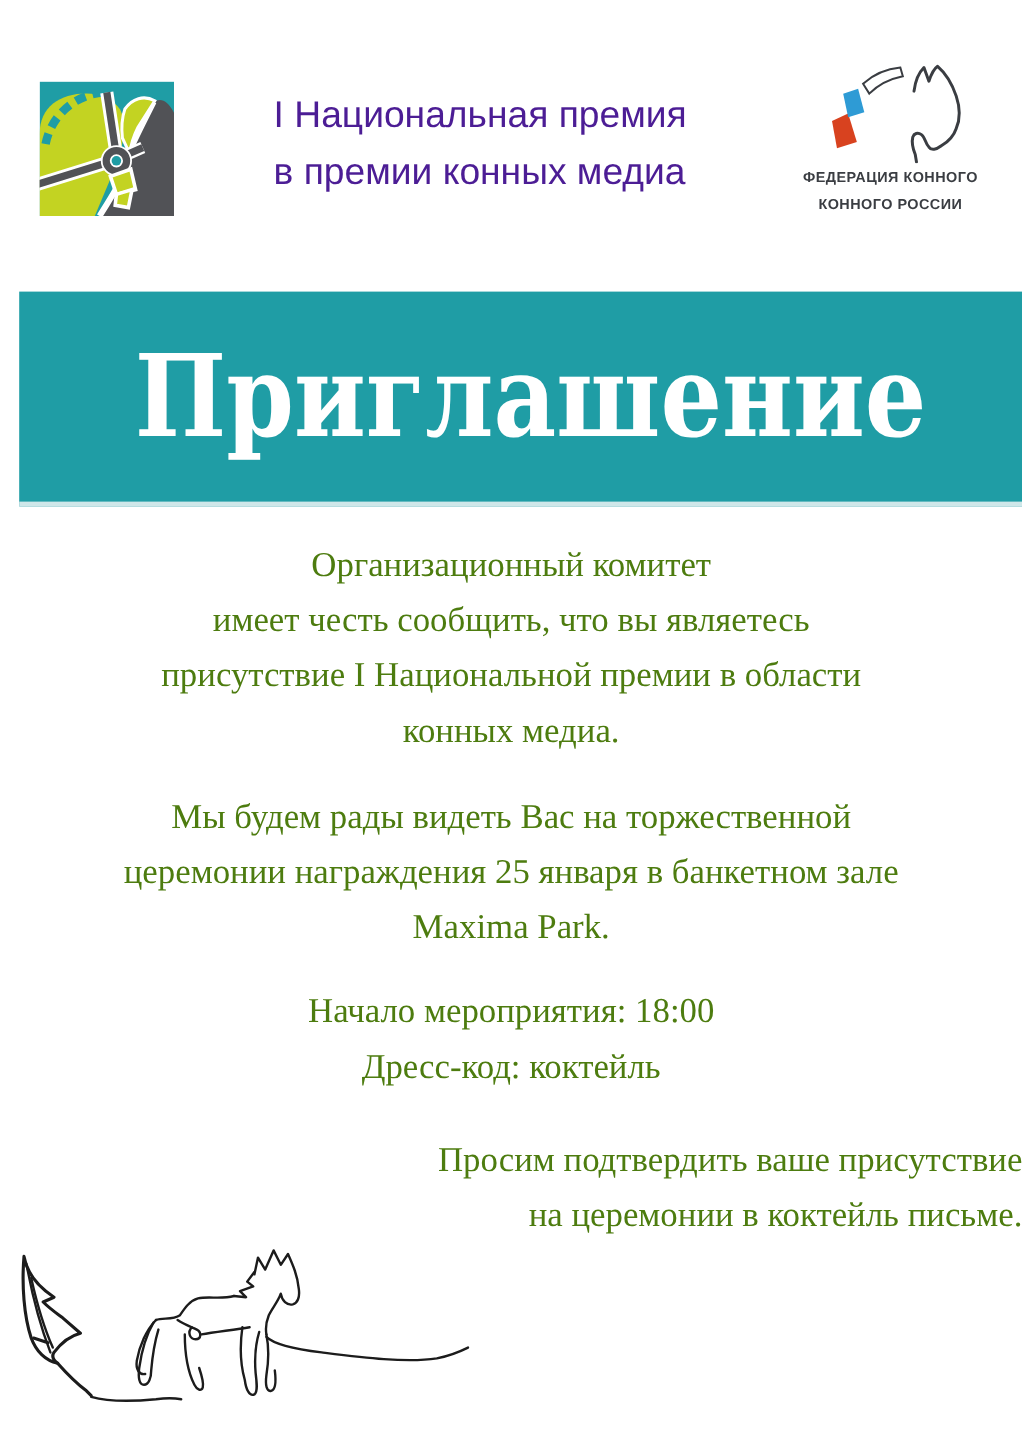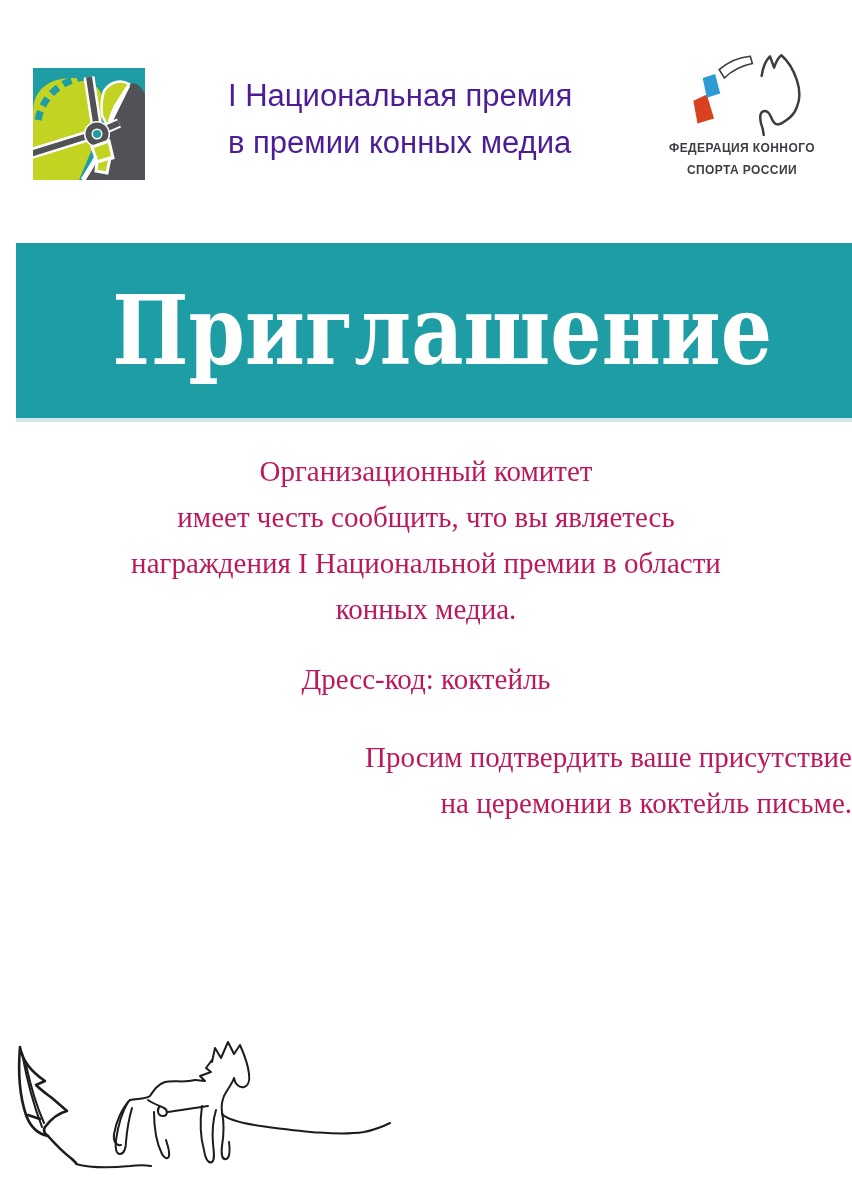--- a/index.html
+++ b/index.html
@@ -29,21 +29,21 @@
     display:flex;align-items:center;justify-content:center;
   }
   .banner-title{
     font-family:"DejaVu Serif", serif;font-weight:bold;
     font-size:95px;color:#ffffff;white-space:nowrap;
     display:inline-block;transform:scaleX(.85);
   }
   
   .body-text{
     position:absolute;left:0;top:448px;width:852px;text-align:center;
-    font-size:29px;line-height:46px;color:#be185d;
+    font-size:29px;line-height:46px;color:#4d7c0f;
   }
   .body-text p{margin:0;}
   .p2{margin-top:26px !important;}
   .p3{margin-top:24px !important;}
   .p4{margin-top:32px !important;text-align:right;}
   .b{font-weight:normal;}
   
   .sketch{position:absolute;left:8px;top:1030px;width:392px;height:162px;}
   .stroke{fill:none;stroke:#1c1c1c;stroke-width:2;stroke-linecap:round;stroke-linejoin:round;}
   .stroke-thick{fill:none;stroke:#1c1c1c;stroke-width:2.6;stroke-linecap:round;stroke-linejoin:round;}
@@ -89,36 +89,42 @@
     <svg class="fksr-emblem" viewBox="0 0 130 85" aria-hidden="true">
 
       <path d="M18,51 L31,45 L38,68 L22,73 Z" fill="#d8421f"></path>
       <path d="M27,29 L39,25 L44,44 L31,48 Z" fill="#2e9bd5"></path>
       <path d="M43,21 C52,13 62,9 73,8 L75,15 C65,17 55,22 48,29 Z" fill="#ffffff" stroke="#3a3d42" stroke-width="1.6"></path>
 
       <path d="M84,27 C85,19 88,12 92,8 L96,19 C98,13 100,9 103,7 C110,13 115,22 118,31 C121,40 121,50 118,57 C116,63 111,68 106,71 C102,74 98,75 96,72 C93,69 93,64 90,62 C87,60 84,61 83,64 C82,68 83,73 85,78 L86,84" fill="#ffffff" stroke="#3a3d42" stroke-width="2.4" stroke-linecap="round" stroke-linejoin="round"></path>
     </svg>
     <div class="fksr-text">
       <div>ФЕДЕРАЦИЯ КОННОГО</div>
-      <div>СПОРТА РОССИИ</div>
+      <div>КОННОГО РОССИИ</div>
     </div>
   </div>
 
   <div class="banner">
     <span class="banner-title">Приглашение</span>
   </div>
 
   <div class="body-text">
     <p class="p1">
       <span style="display:block">Организационный комитет</span>
       <span style="display:block">имеет честь сообщить, что вы являетесь</span>
-      <span style="display:block"><span>награждения </span><span class="b">I Национальной премии в области</span></span>
+      <span style="display:block"><span>присутствие </span><span class="b">I Национальной премии в области</span></span>
       <span style="display:block" class="b">конных медиа.</span>
     </p>
+    <p class="p2">
+      <span style="display:block">Мы будем рады видеть Вас на торжественной</span>
+      <span style="display:block">церемонии награждения 25 января в банкетном зале</span>
+      <span style="display:block">Maxima Park.</span>
+    </p>
     <p class="p3">
+      <span style="display:block">Начало мероприятия: 18:00</span>
       <span style="display:block">Дресс-код: коктейль</span>
     </p>
     <p class="p4">
       <span style="display:block">Просим подтвердить ваше присутствие</span>
       <span style="display:block">на церемонии в коктейль письме.</span>
     </p>
   </div>
 
   <svg class="sketch" viewBox="0 0 392 162" aria-hidden="true">
 

